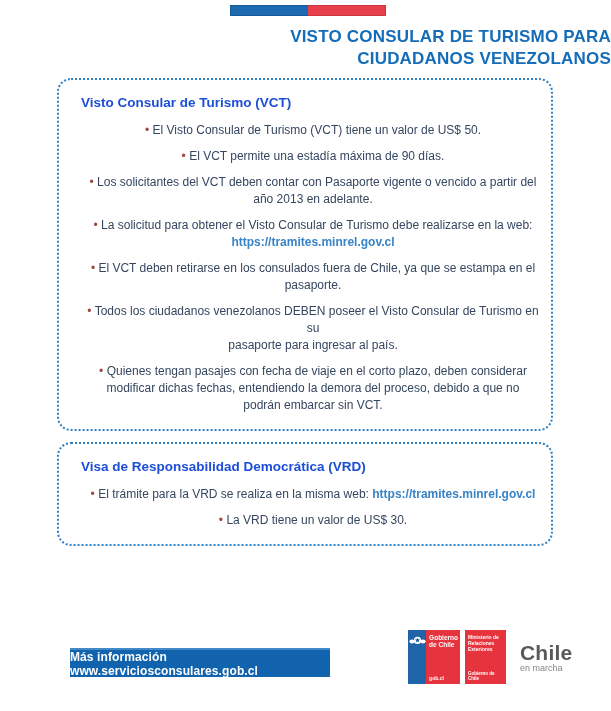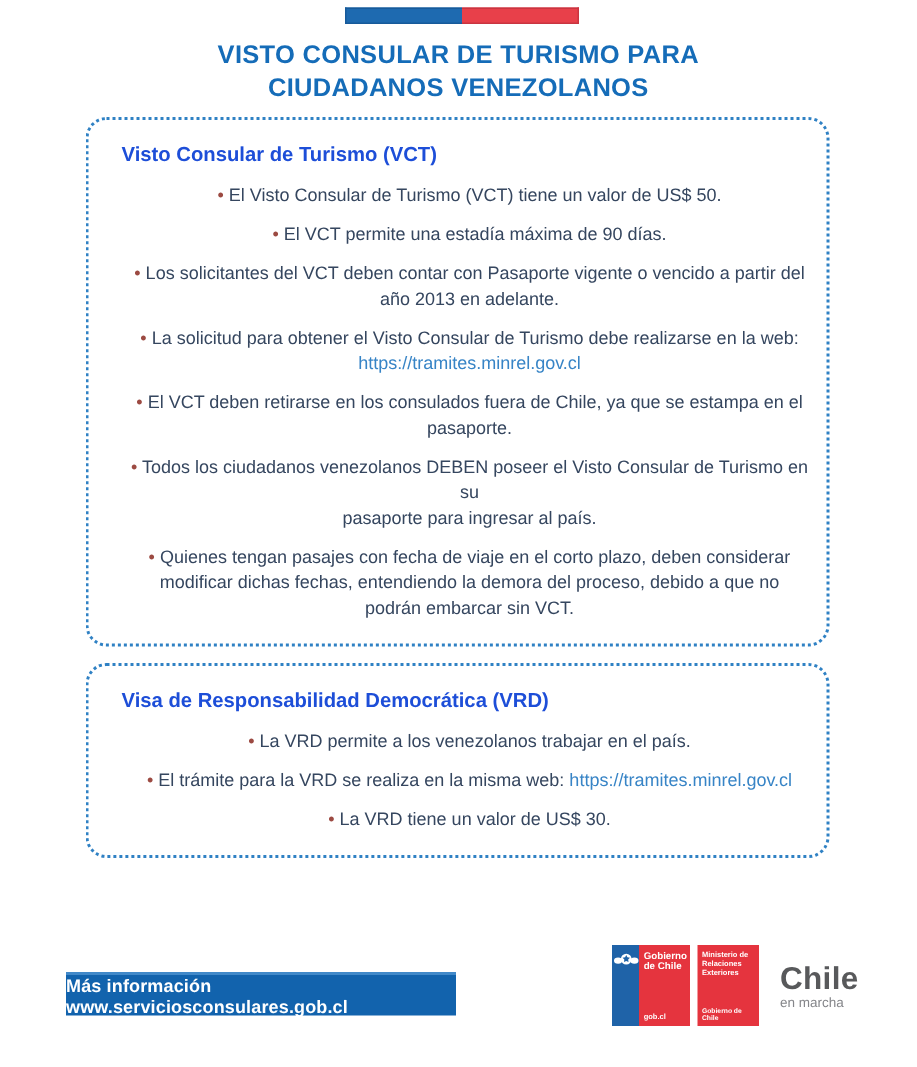--- a/index.html
+++ b/index.html
@@ -8,44 +8,44 @@
     font-family:"Liberation Sans","DejaVu Sans",sans-serif;
     -webkit-font-smoothing:antialiased;
   }
   
   #flag{position:absolute;left:230px;top:5px;width:156px;height:9px;display:flex;}
   #flag .half{flex:1;height:100%;}
   #flag .blue{background:#1e6ab0;border:1px solid #175a9a;border-right:none;}
   #flag .red{background:#e8404a;border:1px solid #c93540;border-left:none;}
   
   #page-title{
-    position:absolute;top:26px;left:0;width:100%;text-align:center;
+    position:absolute;top:26px;left:0;width:100%;text-align:right;
     color:#156cb8;font-size:17px;font-weight:bold;line-height:22px;
     white-space:pre-line;letter-spacing:.2px;
   }
   
   #sections{position:absolute;top:78px;left:57px;width:496px;}
   .box{
     box-sizing:border-box;width:100%;
     border:2px dotted #2f81c4;border-radius:14px;
     padding:12px 10px 6px 22px;margin-bottom:11px;background:#ffffff;
   }
   .box-heading{
     color:#1d4ed8;font-size:13.5px;font-weight:bold;margin:3px 0 12px 0;
   }
   .bullet{
     color:#35465f;font-size:12px;line-height:17px;margin:0 0 9px 0;
     white-space:pre-line;padding-left:4px;text-align:center;
   }
   .dot{color:#9c4a42;}
-  .link{color:#3784c6;font-weight:normal;text-decoration:none;cursor:pointer;}
+  .link{color:#3784c6;font-weight:bold;text-decoration:none;cursor:pointer;}
   .link.block{display:block;}
   
   #info-bar{
-    position:absolute;left:44px;top:648px;width:260px;height:29px;
+    position:absolute;left:70px;top:648px;width:260px;height:29px;
     background:#1263ad;border-top:2px solid #4189c9;box-sizing:border-box;
     color:#ffffff;font-size:12px;font-weight:bold;
     display:flex;align-items:center;justify-content:center;
     letter-spacing:.1px;
   }
   
   #gob-logo{position:absolute;left:408px;top:630px;width:52px;height:54px;display:flex;}
   #gob-logo .col-blue{width:21px;background:#1f63a8;display:flex;justify-content:center;padding-top:3px;}
   #gob-logo .col-red{flex:1;background:#e5343e;color:#fff;display:flex;flex-direction:column;justify-content:space-between;padding:4px 2px 3px 3px;box-sizing:border-box;}
   .gob-name{font-size:6.5px;font-weight:bold;line-height:7px;white-space:pre-line;}
@@ -86,21 +86,20 @@
 pasaporte para ingresar al país.</span></div>
         <div class="bullet"><span class="dot">• </span><span>Quienes tengan pasajes con fecha de viaje en el corto plazo, deben considerar
 modificar dichas fechas,  entendiendo la demora del proceso, debido a que no
 podrán embarcar sin VCT.</span></div>
       </div>
   </div>
 
   <div class="box">
     <div class="box-heading">Visa de Responsabilidad Democrática (VRD)</div>
     <div>
-        <div class="bullet"><span class="dot">• </span><span>La VRD permite a los venezolanos trabajar en el país.</span></div>
         <div class="bullet"><span class="dot">• </span><span>El trámite para la VRD se realiza en la misma web: </span><a class="link">https://tramites.minrel.gov.cl</a></div>
         <div class="bullet"><span class="dot">• </span><span>La VRD tiene un valor de US$ 30.</span></div>
       </div>
   </div>
 </div>
 
 <div id="info-bar">
   <span>Más información www.serviciosconsulares.gob.cl</span>
 </div>
 

